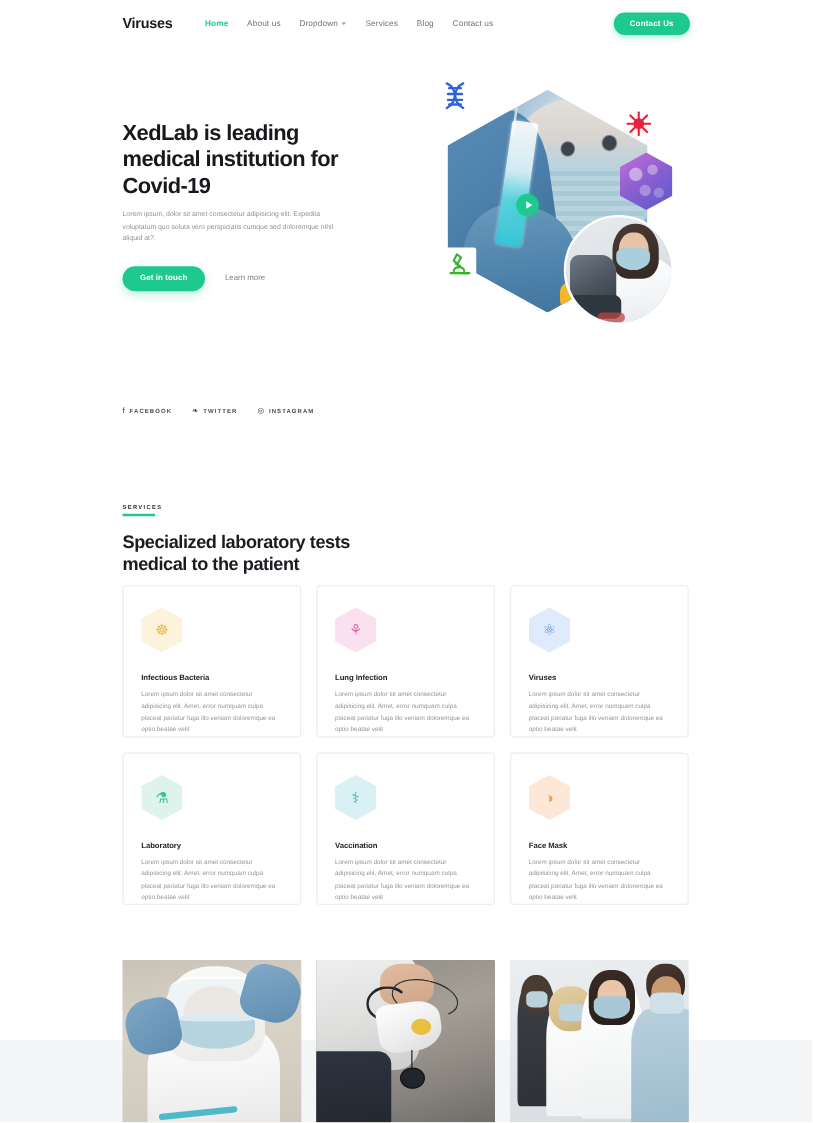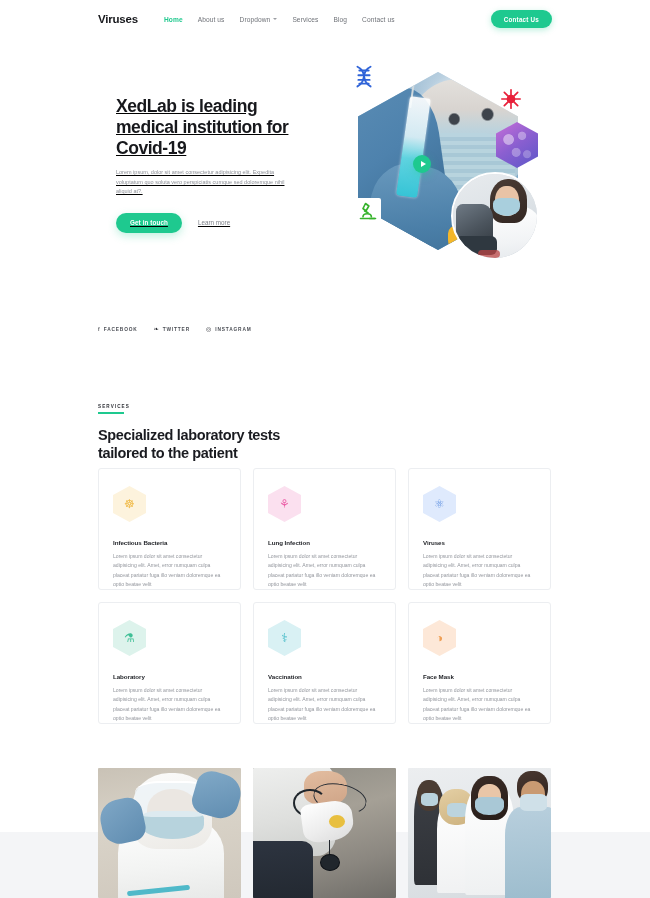--- a/index.html
+++ b/index.html
@@ -41,21 +41,21 @@
   .nav-spacer { flex: 1; }
   .btn-contact {
     background: #1ec98f; color: #fff; font-size: 6.3px; font-weight: bold;
     border-radius: 20px; padding: 5.5px 13px; white-space: nowrap;
     border: none; letter-spacing: .2px;
     box-shadow: 0 2px 6px rgba(30,201,143,.30);
   }
 
   
   .hero { position: absolute; top: 60px; left: 0; right: 0; height: 210px; }
-  .hero-left { position: absolute; left: 116px; top: 36px; width: 200px; text-decoration: underline; }
+  .hero-left { position: absolute; left: 98px; top: 36px; width: 200px; }
   .hero-title {
     font-size: 17.5px; line-height: 1.19; font-weight: bold;
     color: #17181c; letter-spacing: -0.45px; white-space: pre-line;
   }
   .hero-sub {
     margin-top: 10px; font-size: 5.5px; line-height: 1.72; color: #8d9097;
     width: 183px;
   }
   .hero-actions { margin-top: 16px; display: flex; align-items: center; gap: 16px; }
   .btn-primary {
@@ -427,21 +427,21 @@
       <span class="social-label">Instagram</span>
     </a>
   </div>
 
   <div class="services">
     <div class="eyebrow-wrap">
       <div class="eyebrow">Services</div>
       <div class="eyebrow-bar"></div>
     </div>
     <h2 class="sec-title">Specialized laboratory tests
-tailored to the patient</h2>
+medical to the patient</h2>
   </div>
 
   <div class="card-grid">
 
     <div class="card">
       <div class="hex-icon" style="background:#fdf3dd">
         <span class="hex-glyph" style="color:#f0bb4a">☸</span>
       </div>
       <div class="card-title">Infectious Bacteria</div>
       <div class="card-text">Lorem ipsum dolor sit amet consectetur adipisicing elit. Amet, error numquam culpa placeat pariatur fuga illo veniam doloremque ea optio beatae velit</div>

